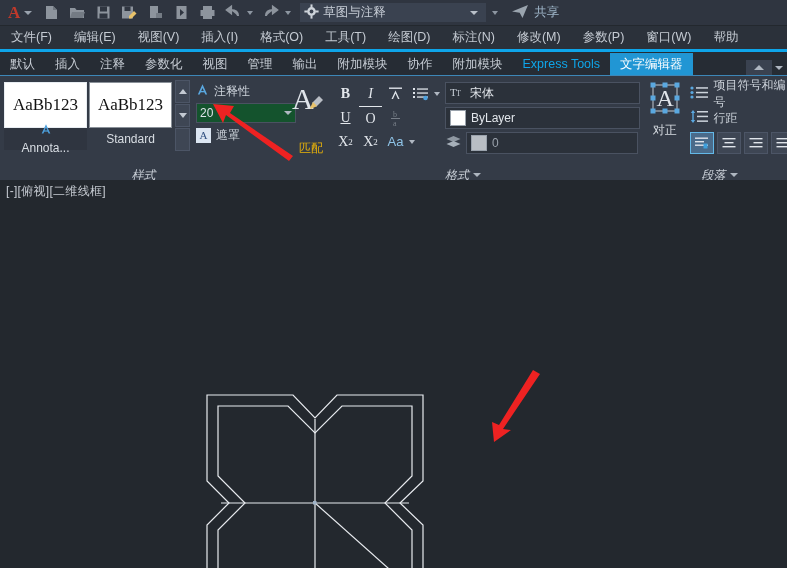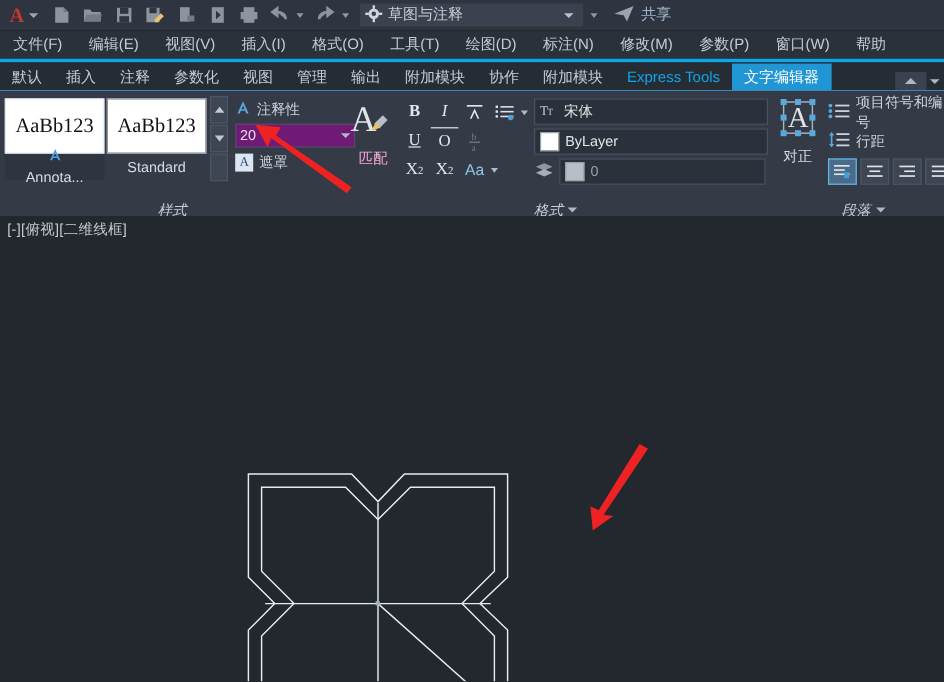--- a/index.html
+++ b/index.html
@@ -94,34 +94,34 @@
     display:flex;align-items:center;justify-content:center;
   }
   .ar-up{width:0;height:0;border-left:4px solid transparent;border-right:4px solid transparent;border-bottom:5px solid #c3c9d2;}
   .ar-dn{width:0;height:0;border-left:4px solid transparent;border-right:4px solid transparent;border-top:5px solid #c3c9d2;}
   .ar-bar{width:9px;}
   .ar-bar .b{height:2px;background:#c3c9d2;width:9px;margin-bottom:1px;}
 
   .stylecol{display:flex;flex-direction:column;padding-left:6px;padding-top:2px;gap:3px;}
   .rowitem{display:flex;align-items:center;gap:5px;font-size:12px;color:#ccd2da;height:18px;}
   .combo{
-    display:flex;align-items:center;background:#701a75;border:1px solid #4a5261;
+    display:flex;align-items:center;background:#14532d;border:1px solid #4a5261;
     height:18px;width:92px;padding:0 3px;font-size:12px;color:#dfe3e9;
   }
   .combo .val{flex:1;}
   .combo .dd{width:0;height:0;border-left:4px solid transparent;border-right:4px solid transparent;border-top:4px solid #b0b8c2;}
   .abox{
     width:15px;height:15px;background:#dce6f2;color:#2f4f7f;font-size:11px;
     display:flex;align-items:center;justify-content:center;
     font-family:"Liberation Serif","DejaVu Serif",serif;
   }
 
   
   .fmt-left{display:flex;flex-direction:column;align-items:center;width:52px;padding-top:2px;}
-  .fmt-left .cap{font-size:12px;color:#f9a8d4;margin-top:1px;}
+  .fmt-left .cap{font-size:12px;color:#eab308;margin-top:17px;}
   .fmt-grid{display:flex;flex-direction:column;gap:1px;padding-left:3px;padding-top:2px;}
   .fmt-row{display:flex;align-items:center;gap:2px;height:23px;}
   .ibtn{
     width:23px;height:22px;display:flex;align-items:center;justify-content:center;
     color:#e3e7ec;font-size:14px;
   }
   .ibtn.serif{font-family:"Liberation Serif","DejaVu Serif",serif;}
   .ibtn.dim{color:#777e88;}
   .minicaret{width:0;height:0;border-left:3.5px solid transparent;border-right:3.5px solid transparent;border-top:4px solid #b0b8c2;}
   .fmt-right{display:flex;flex-direction:column;gap:3px;padding-left:5px;padding-top:2px;}

